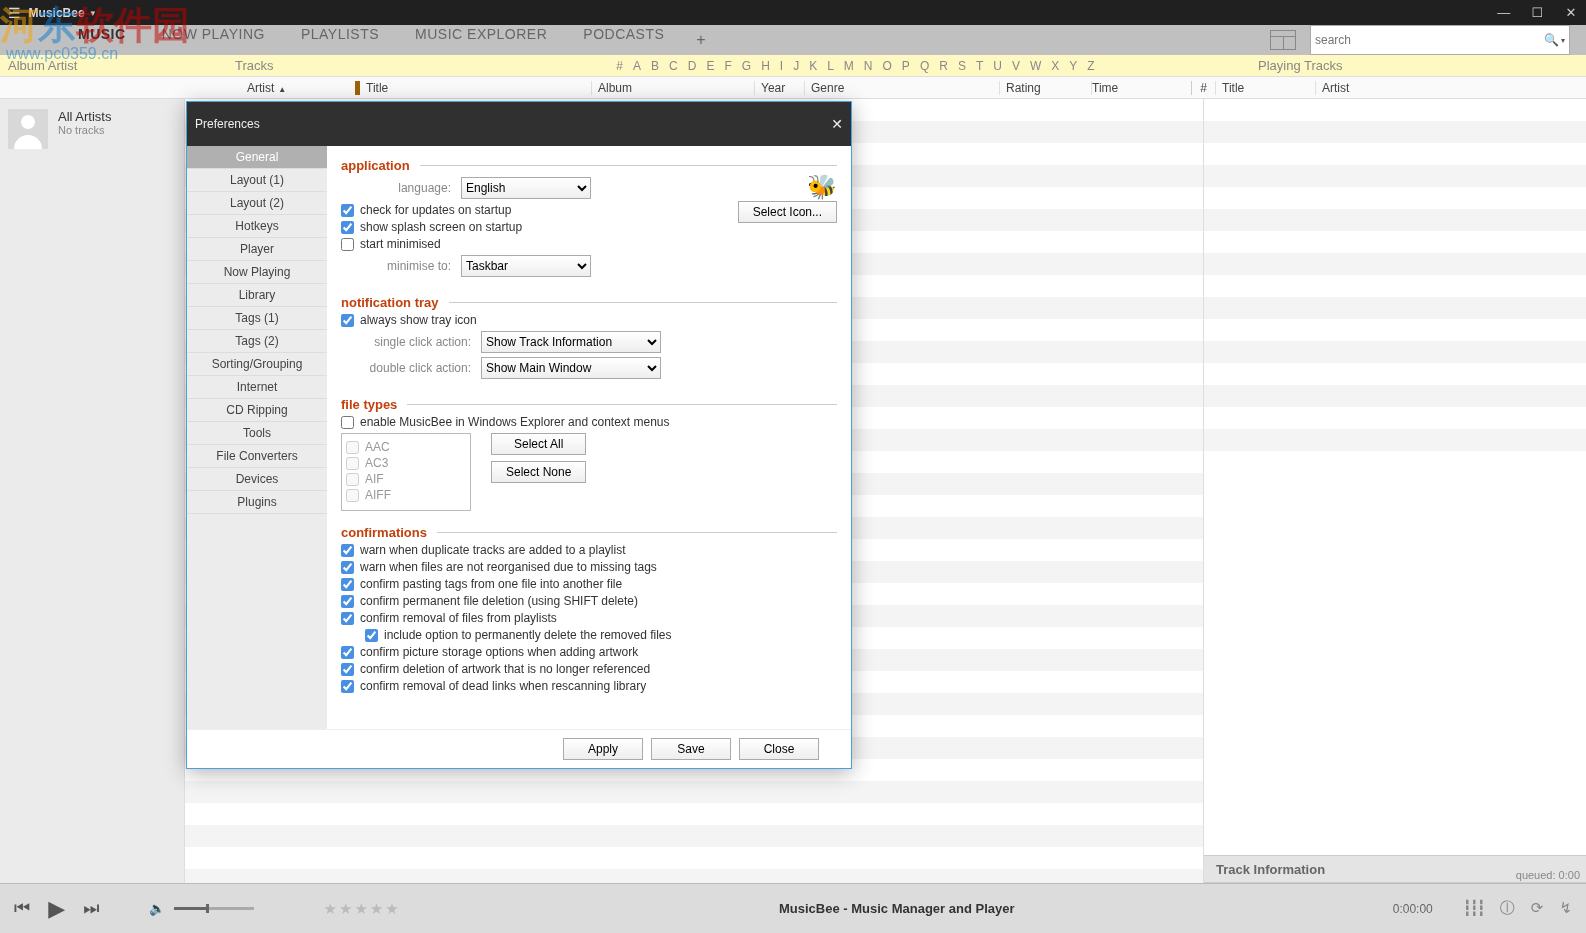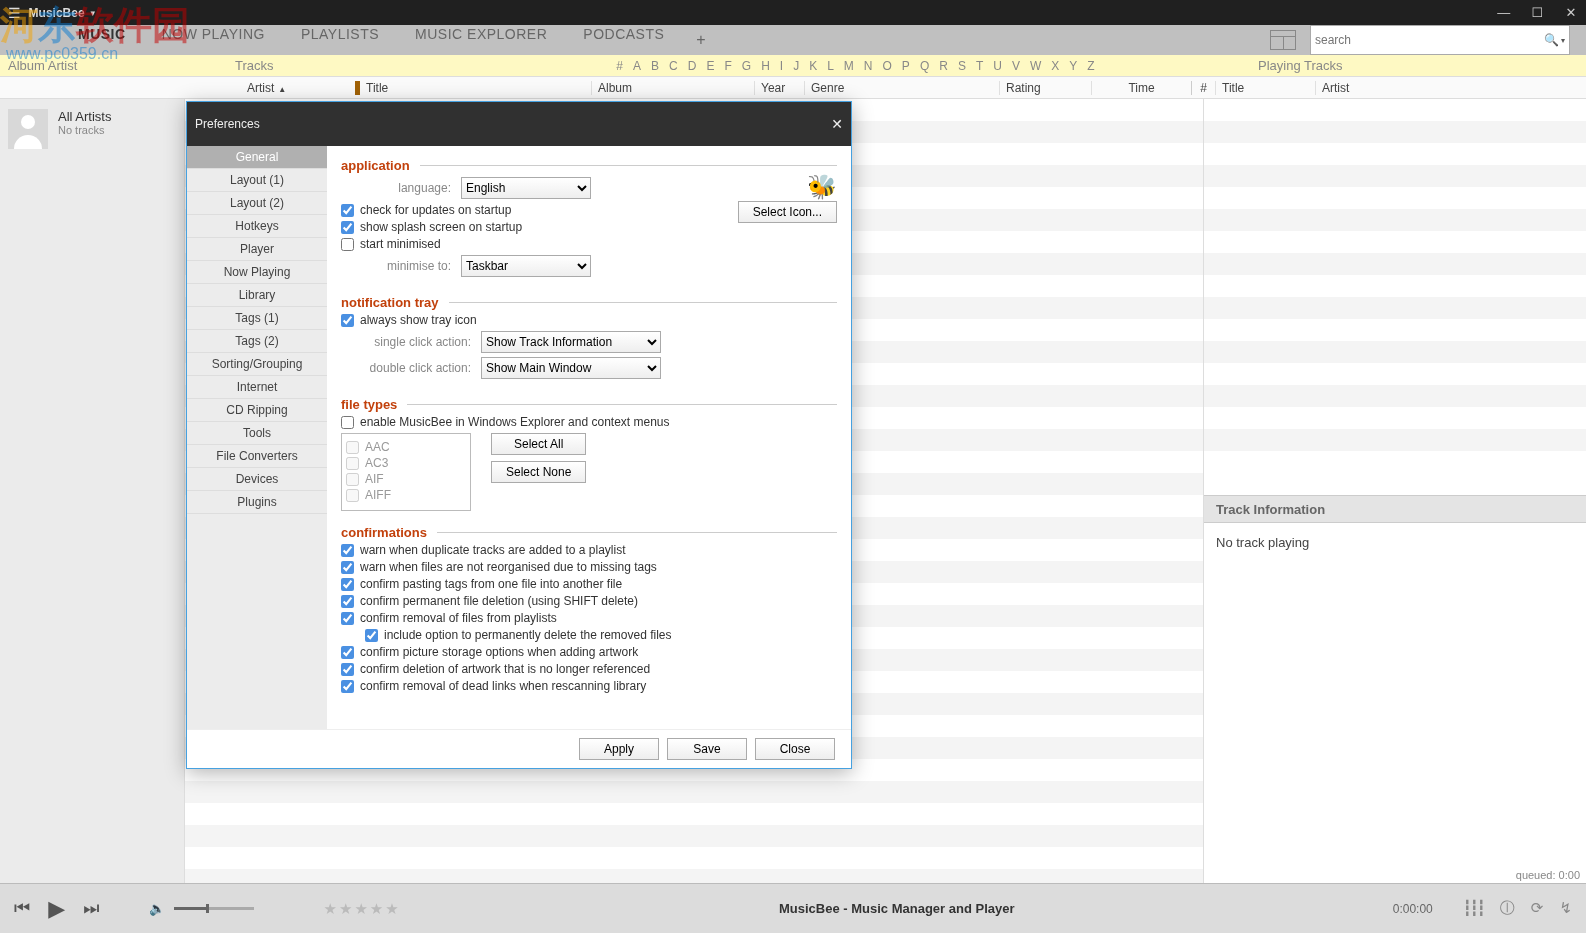--- a/index.html
+++ b/index.html
@@ -40,21 +40,21 @@
 
 .colheader { height:22px; background:#fafafa; display:flex; align-items:center; font-size:12px; color:#444; border-bottom:1px solid #ddd; }
 .colheader .c1 { width:185px; background:#ebebeb; }
 .colheader .c2 { width:175px; padding-left:62px; border-right:5px solid #a16207; }
 .colheader .c2 .arrow{ font-size:8px; margin-left:4px; }
 .colheader .c3 { width:232px; padding-left:6px; border-right:1px solid #e0e0e0; }
 .colheader .c4 { width:163px; padding-left:6px; border-right:1px solid #e0e0e0; }
 .colheader .c5 { width:50px; padding-left:6px; border-right:1px solid #e0e0e0; }
 .colheader .c6 { width:195px; padding-left:6px; border-right:1px solid #e0e0e0; }
 .colheader .c7 { width:92px; padding-left:6px; border-right:1px solid #e0e0e0; }
-.colheader .c8 { width:100px; padding-right:0; text-align:center; border-right:1px solid #ccc; }
+.colheader .c8 { width:100px; padding-right:0; text-align:left; border-right:1px solid #ccc; }
 .colheader .c9 { width:24px; text-align:center; border-right:1px solid #e0e0e0; }
 .colheader .c10 { width:100px; padding-left:6px; border-right:1px solid #e0e0e0; }
 .colheader .c11 { flex:1; padding-left:6px; }
 
 
 .mainbody { position:absolute; top:99px; left:0; right:0; bottom:50px; display:flex; }
 .leftpane { width:185px; background:#ebebeb; padding:10px 8px; border-right:1px solid #ddd; }
 .leftpane .avatar { width:40px; height:40px; background:#d8d8d8; float:left; margin-right:10px; position:relative; }
 .leftpane .avatar::before { content:""; position:absolute; top:6px; left:13px; width:14px; height:14px; border-radius:50%; background:#fff; }
 .leftpane .avatar::after { content:""; position:absolute; bottom:0; left:6px; width:28px; height:14px; border-radius:14px 14px 0 0; background:#fff; }
@@ -110,21 +110,21 @@
 .dialog .row label { color:#888; width:110px; text-align:right; margin-right:10px; font-size:12px; }
 .dialog select { width:130px; height:22px; border:1px solid #aaa; font-size:12px; background:linear-gradient(#fff,#eee); }
 .dialog select.wide { width:180px; }
 .dialog .chk { display:flex; align-items:center; gap:6px; margin:3px 0; font-size:12px; }
 .dialog .chk input { accent-color:#4a90e2; width:13px; height:13px; }
 .dialog .chk.indent { margin-left:24px; }
 .dialog .btn { height:22px; padding:0 14px; border:1px solid #aaa; background:linear-gradient(#fff,#eee); font-size:12px; cursor:pointer; }
 .dialog .file-box { width:130px; height:78px; border:1px solid #bbb; padding:4px; }
 .dialog .file-box .chk { margin:2px 0; color:#999; }
 .dialog .bee { font-size:24px; text-align:right; }
-.dialog .btnrow { display:flex; justify-content:flex-end; gap:8px; padding:8px 16px; border-top:1px solid #eee; }
+.dialog .btnrow { display:flex; justify-content:flex-end; gap:8px; padding:8px 32px; border-top:1px solid #eee; }
 .dialog .btnrow .btn { width:80px; }
 
 </style>
 </head>
 <body>
 
 <div class="watermark">
   <div class="logo"><span class="a">河</span><span class="b">东</span><span class="c">软件园</span></div>
   <div class="url">www.pc0359.cn</div>
 </div>
@@ -272,21 +272,20 @@
         <div></div>
         <div></div>
         <div></div>
         <div></div>
         <div></div>
         <div></div>
         <div></div>
         <div></div>
       </div>
     <div class="ti-header">Track Information</div>
-    <div class="ti-body">No track playing</div>
   </div>
 </div>
 
 <div class="queued">queued: 0:00</div>
 
 <div class="player">
   <div class="pbtns">
     <span>⏮</span>
     <span class="play">▶</span>
     <span>⏭</span>

